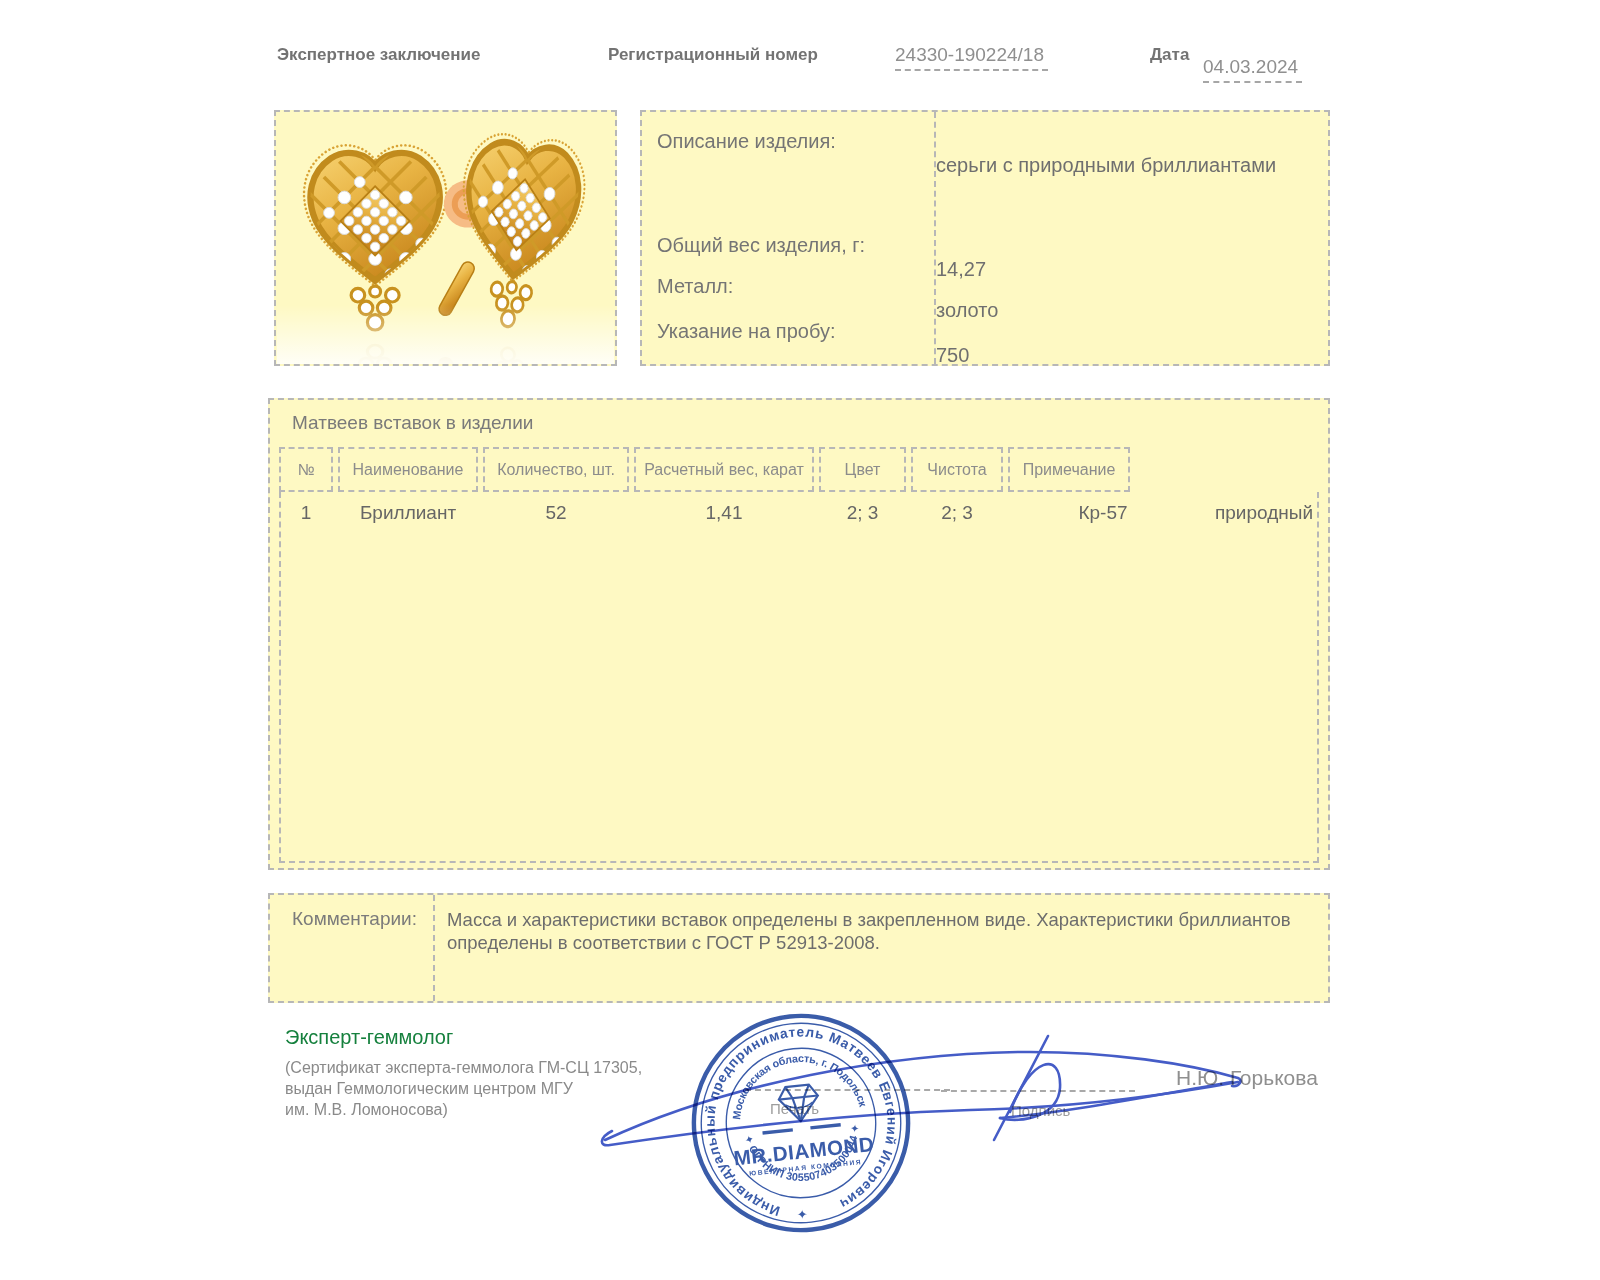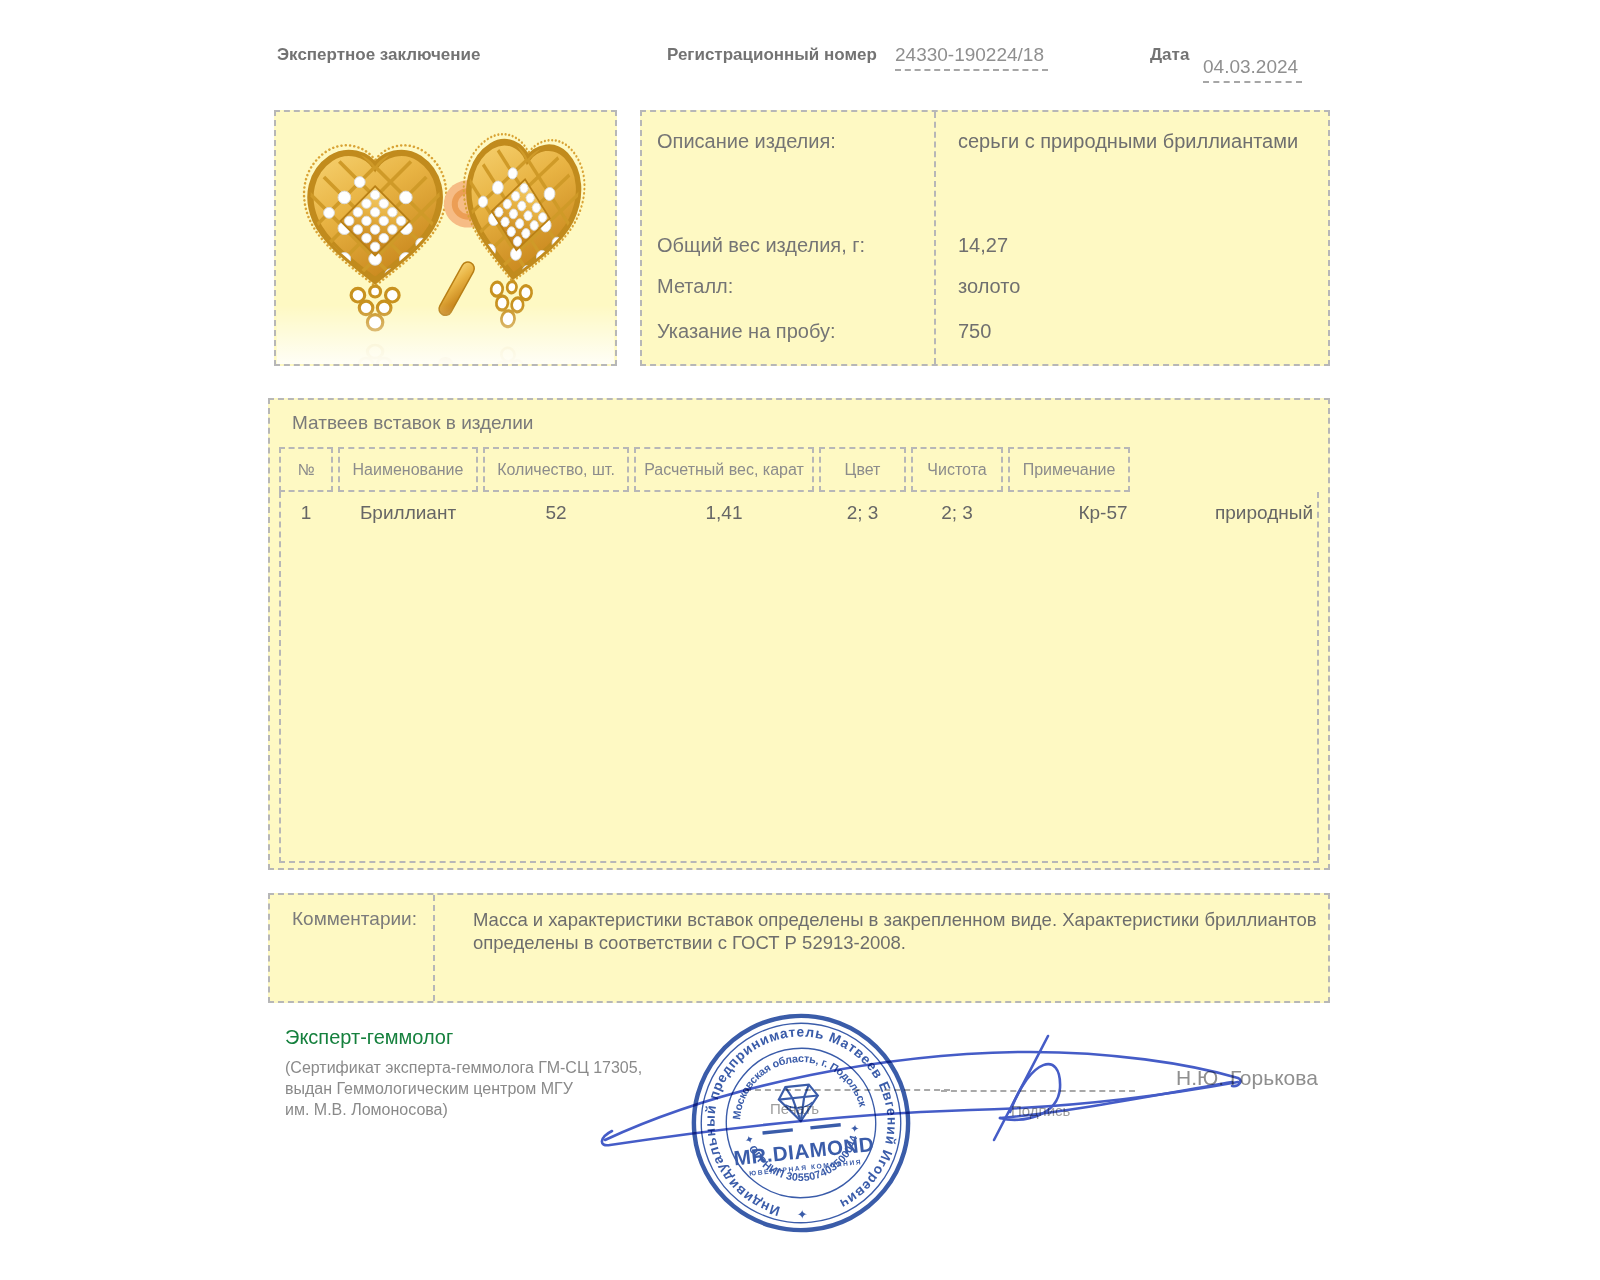--- a/index.html
+++ b/index.html
@@ -3,34 +3,34 @@
 <meta charset="utf-8">
 <style>
   html,body{margin:0;padding:0;background:#ffffff;}
   body{width:1600px;height:1280px;position:relative;overflow:hidden;
        font-family:"Liberation Sans","DejaVu Sans",sans-serif;
        -webkit-font-smoothing:antialiased;}
   .abs{position:absolute;}
 
   
   .doc-title{left:277px;top:45px;font-size:17px;font-weight:bold;color:#737373;}
-  .reg-label{left:667px;top:45px;font-size:17px;font-weight:bold;color:#737373;}
+  .reg-label{left:608px;top:45px;font-size:17px;font-weight:bold;color:#737373;}
   .reg-value{left:895px;top:44px;font-size:19px;color:#8f8f8f;
              border-bottom:2px dashed #a6a6a6;padding:0 4px 3px 0;min-width:142px;}
   .date-label{left:1150px;top:45px;font-size:17px;font-weight:bold;color:#737373;}
   .date-value{left:1203px;top:56px;font-size:19px;color:#8f8f8f;
              border-bottom:2px dashed #a6a6a6;padding:0 4px 3px 0;min-width:94px;}
 
   
   .panel{border:2px dashed #b7b7b7;box-sizing:border-box;background:#fef9c3;}
   .photo-panel{left:274px;top:110px;width:343px;height:256px;}
   .desc-panel{left:640px;top:110px;width:690px;height:256px;}
   .desc-divider{left:292px;top:0;bottom:0;border-left:2px dashed #b7b7b7;}
   .desc-label{left:15px;font-size:20px;color:#757575;}
-  .desc-value{left:316px;font-size:20px;color:#6f6f6f;}
+  .desc-value{left:294px;font-size:20px;color:#6f6f6f;margin-top:24px;}
   .r1{top:18px}.r2{top:122px}.r3{top:163px}.r4{top:208px}
 
   
   .table-panel{left:268px;top:398px;width:1062px;height:472px;}
   .table-title{left:22px;top:12px;font-size:19px;color:#7a7a7a;}
   .cols{display:flex;gap:5px;}
   .c0{width:54px}.c1{width:140px}.c2{width:146px}.c3{width:180px}
   .c4{width:87px}.c5{width:92px}.c6{width:190px}.c7{width:122px}
   .header-row{left:9px;top:47px;}
   .hcell{height:45px;border:2px dashed #b7b7b7;box-sizing:border-box;
@@ -40,21 +40,21 @@
             border:2px dashed #b7b7b7;border-top:none;box-sizing:border-box;}
   .data-row{left:9px;top:102px;}
   .dcell{display:flex;align-items:center;justify-content:center;
          font-size:19px;color:#666;text-align:center;}
 
   
   .comments-panel{left:268px;top:893px;width:1062px;height:110px;}
   .comments-label-box{left:0;top:0;bottom:0;width:163px;border-right:2px dashed #b7b7b7;}
   .comments-label{left:22px;top:13px;font-size:19px;color:#7b7b7b;}
   .comments-text{left:177px;top:13px;width:860px;font-size:18.5px;
-                 color:#6d6d6d;line-height:23px;margin-left:26px;}
+                 color:#6d6d6d;line-height:23px;}
 
   
   .expert-title{left:285px;top:1026px;font-size:20px;color:#15803d;}
   .expert-cert{left:285px;top:1057px;font-size:16px;color:#8a8a8a;line-height:21px;}
   .stamp-line{left:745px;top:1089px;width:205px;border-bottom:2px dashed #a9a9a9;}
   .stamp-caption{left:770px;top:1100px;font-size:15px;color:#9d9d9d;}
   .sign-line{left:941px;top:1090px;width:194px;border-bottom:2px dashed #a9a9a9;}
   .sign-caption{left:1011px;top:1102px;font-size:15px;color:#9d9d9d;}
   .expert-name{left:1176px;top:1066px;font-size:21px;color:#8f8f8f;}
 

